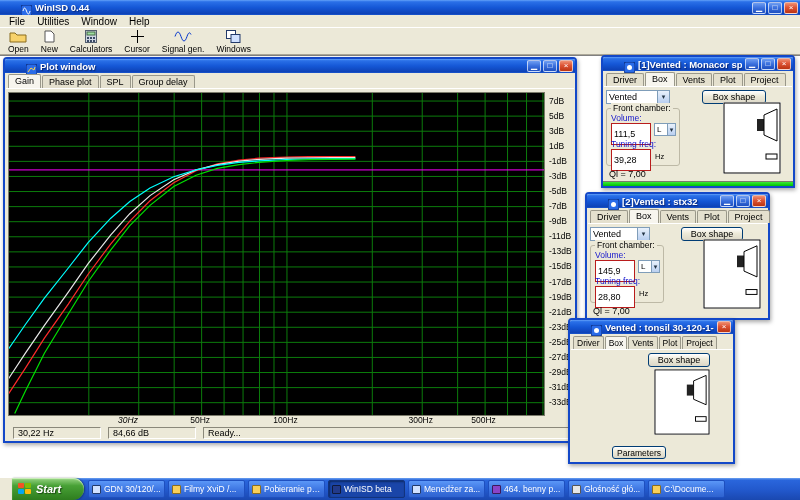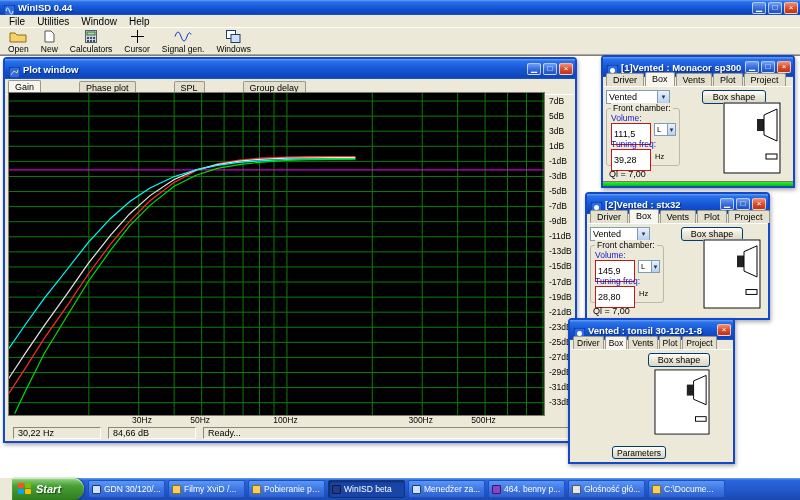--- a/index.html
+++ b/index.html
@@ -3,37 +3,37 @@
 <meta charset="utf-8">
 <style>
   * { margin:0; padding:0; box-sizing:border-box; }
   html,body { width:800px; height:500px; overflow:hidden; }
   body { font-family:"Liberation Sans","DejaVu Sans",sans-serif; background:#ECE9D8; position:relative; }
 
   #screen { position:absolute; inset:0; }
 
   
   .titlebar {
-    height:15px; display:flex; align-items:center; gap:3px; padding:0 2px 0 4px;
+    height:15px; display:flex; align-items:center; gap:3px; padding:0 2px 0 21px;
     background:linear-gradient(180deg,#63a1f8 0%,#2a70e8 12%,#1557d6 50%,#0e43b8 90%,#1a57d0 100%);
     border-radius:3px 3px 0 0; position:relative;
   }
   .title-text { color:#fff; font-weight:bold; font-size:9.5px; flex:1; white-space:nowrap; overflow:hidden; text-shadow:1px 1px 1px #0a2a7a; }
   .tb-btns { display:flex; gap:2px; margin-left:auto; }
   .tb-btn {
     width:14px; height:12px; border-radius:2px; border:1px solid rgba(255,255,255,.65);
     background:linear-gradient(180deg,#6f9ef2 0%,#3a6fdd 50%,#1e4fbf 100%);
     color:#fff; font-size:8px; line-height:10px; text-align:center; cursor:default;
   }
   .tb-btn.close { background:linear-gradient(180deg,#ef9073 0%,#dd5435 45%,#bb3312 100%); }
   .win {
     position:absolute; background:#ECE9D8; border:2px solid #1348c8; border-radius:4px 4px 0 0;
     box-shadow:1px 2px 4px rgba(0,0,0,.35);
   }
-  .win .titlebar { height:20px; margin:-0px; border-radius:2px 2px 0 0; }
+  .win .titlebar { height:14px; margin:-0px; border-radius:2px 2px 0 0; }
   .win-icon { width:11px; height:11px; display:inline-block; flex:0 0 auto; }
 
   
   #main-titlebar { position:absolute; left:0; top:0; width:800px; border-radius:0; }
   #menubar { position:absolute; left:0; top:15px; width:800px; height:13px; background:#ECE9D8; display:flex; gap:2px; padding:0 4px; align-items:center; border-bottom:1px solid #fff; }
   .menu-item { font-size:10px; padding:0 5px; color:#000; }
   #toolbar { position:absolute; left:0; top:28px; width:800px; height:27px; background:#ECE9D8; display:flex; align-items:flex-start; gap:2px; padding:1px 3px; border-bottom:1px solid #aca899; }
   .tool-btn { display:flex; flex-direction:column; align-items:center; justify-content:center; padding:0 4px; height:25px; border:1px solid transparent; }
   .tool-btn svg { display:block; }
   .tool-label { font-size:8.5px; color:#000; margin-top:1px; white-space:nowrap; }
@@ -44,21 +44,21 @@
   .tabs { position:absolute; left:1px; right:1px; display:flex; align-items:flex-end; padding:1px 2px 0; height:16px; border-bottom:1px solid #fff; }
   .tab {
     font-size:9px; padding:1px 6px; margin-right:1px; color:#000; white-space:nowrap;
     background:#E4E0CE; border:1px solid #9a988a; border-bottom:none; border-radius:2px 2px 0 0;
   }
   .tab.active { background:#F7F5EE; font-weight:normal; padding-bottom:2px; }
   .tabs.tight .tab { padding:1px 3px; font-size:8.5px; }
 
   
   #plot-win { left:3px; top:57px; width:574px; height:386px; z-index:10; }
-  #plot-win .tabs { top:20px;gap:37px; }
+  #plot-win .tabs { top:14px; }
   #plot-area { position:absolute; left:3px; top:33px; width:537px; height:324px; background:#000; border:1px solid #7a7a6a; }
   #y-axis { position:absolute; left:541px; top:34px; width:30px; height:322px; }
   .y-label { position:absolute; left:3px; font-size:8.5px; color:#000; white-space:nowrap; }
   #x-axis { position:absolute; left:3px; top:356px; width:537px; height:11px; }
   .x-label { position:absolute; width:34px; text-align:center; font-size:8.5px; color:#000; }
   .statusbar { position:absolute; left:7px; right:1px; bottom:1px; height:14px; display:flex; gap:7px; background:#ECE9D8; padding:1px; }
   .scell { border:1px solid; border-color:#8a887a #fff #fff #8a887a; font-size:9px; line-height:11px; padding:0 4px; color:#000; }
   .scell.freq,.scell.level { width:88px; }
   .scell.ready { flex:1; }
 
@@ -288,21 +288,21 @@
         <div class="y-label" style="top: 198.607px; text-align: center;">-19dB</div>
         <div class="y-label" style="top: 213.689px;">-21dB</div>
         <div class="y-label" style="top: 228.77px;">-23dB</div>
         <div class="y-label" style="top: 243.852px;">-25dB</div>
         <div class="y-label" style="top: 258.934px;">-27dB</div>
         <div class="y-label" style="top: 274.016px;">-29dB</div>
         <div class="y-label" style="top: 289.098px;">-31dB</div>
         <div class="y-label" style="top: 304.18px;">-33dB</div>
       </div>
     <div id="x-axis">
-        <div class="x-label" style="left: 117px;">30Hz</div>
+        <div class="x-label" style="left: 103px; font-style: italic;">30Hz</div>
         <div class="x-label" style="left: 175.133px;">50Hz</div>
         <div class="x-label" style="left: 260.468px;">100Hz</div>
         <div class="x-label" style="left: 395.719px;">300Hz</div>
         <div class="x-label" style="left: 458.608px;">500Hz</div>
       </div>
     <div class="statusbar">
       <span class="scell freq">30,22 Hz</span>
       <span class="scell level">84,66 dB</span>
       <span class="scell ready">Ready...</span>
     </div>

